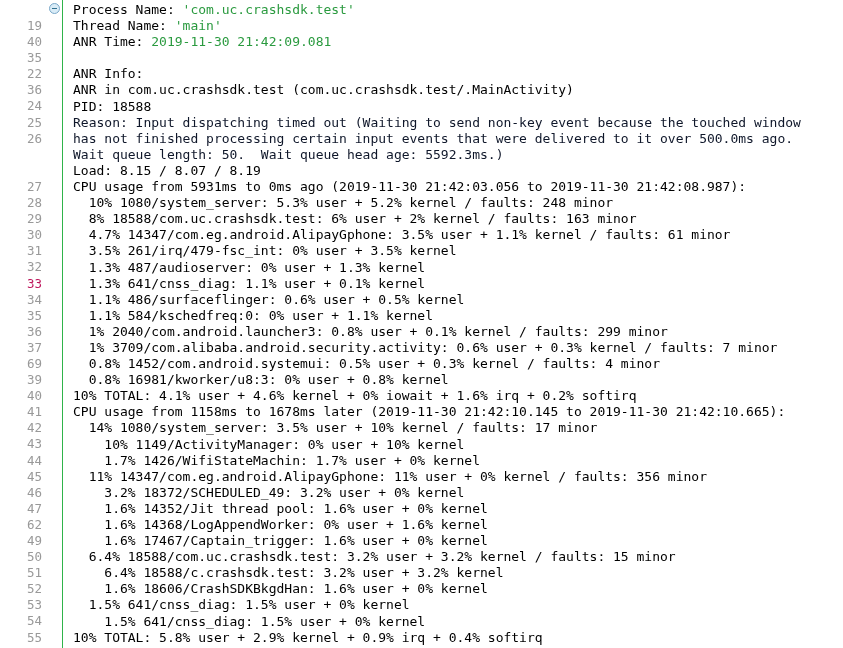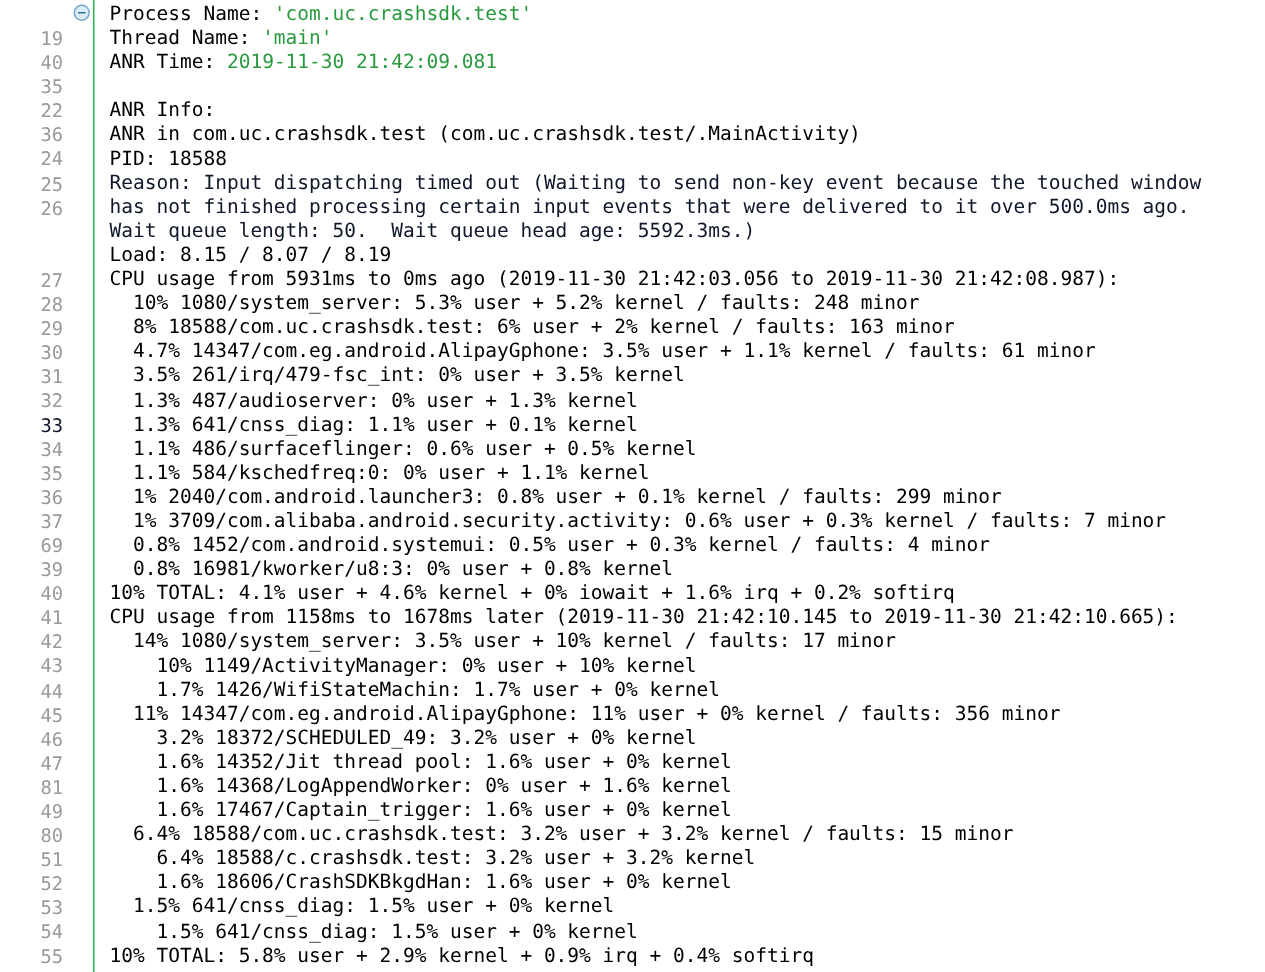--- a/index.html
+++ b/index.html
@@ -36,21 +36,21 @@
   }
   .gutter .ln {
     height: 16.1px;
     padding-right: 6px;
     box-sizing: border-box;
     font-size: 12.5px;
     color: #999999;
     white-space: pre;
   }
   .gutter .ln.cur {
-    color: #0f172a;
+    color: #be185d;
   }
   .fold-col {
     width: 14px;
     flex: 0 0 14px;
     background: #ffffff;
     padding-top: 2px;
     box-sizing: border-box;
     position: relative;
   }
   .fold-marker {
@@ -130,23 +130,23 @@
       <div class="ln">69</div>
       <div class="ln">39</div>
       <div class="ln">40</div>
       <div class="ln">41</div>
       <div class="ln">42</div>
       <div class="ln">43</div>
       <div class="ln">44</div>
       <div class="ln">45</div>
       <div class="ln">46</div>
       <div class="ln">47</div>
-      <div class="ln">81</div>
+      <div class="ln">62</div>
       <div class="ln">49</div>
-      <div class="ln">80</div>
+      <div class="ln">50</div>
       <div class="ln">51</div>
       <div class="ln">52</div>
       <div class="ln">53</div>
       <div class="ln">54</div>
       <div class="ln">55</div>
       <div class="ln">82</div>
     </div>
 
   <div class="fold-col">
     <div class="fold-marker"></div>

